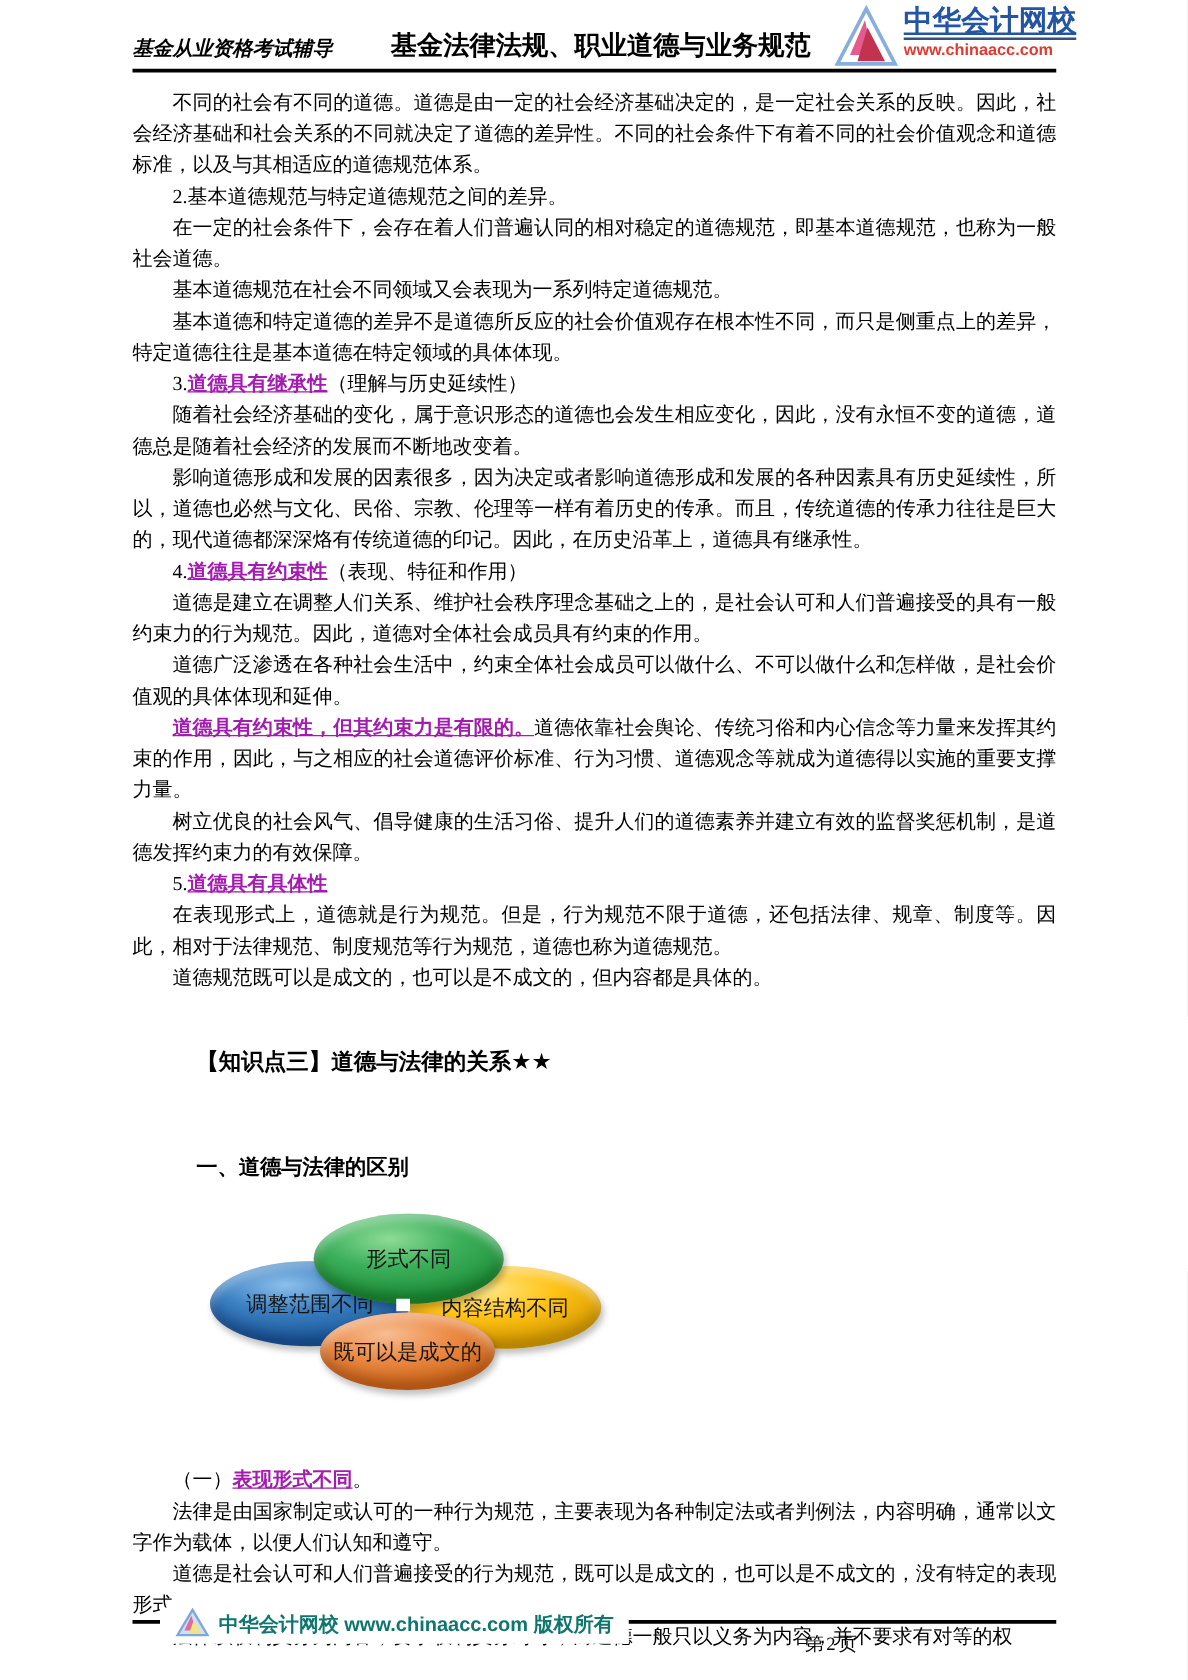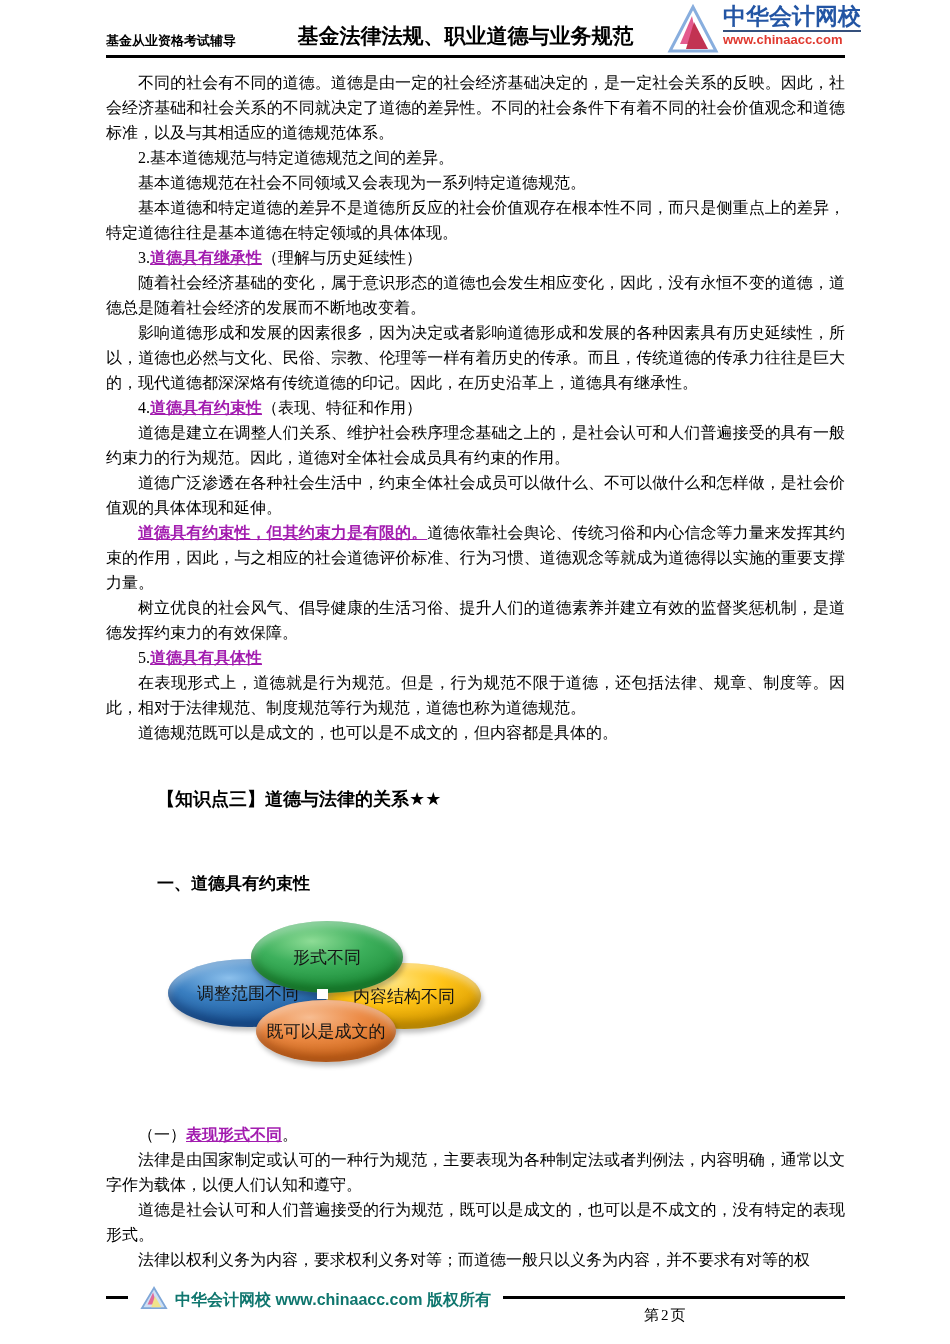--- a/index.html
+++ b/index.html
@@ -8,31 +8,31 @@
     font-family:"Liberation Serif","DejaVu Serif",serif;color:#000;overflow:hidden;
   }
   
   .header{
     position:relative;margin:0 105px 0 106px;height:58px;
     border-bottom:3px solid #000;
     display:flex;align-items:flex-end;padding-bottom:5px;box-sizing:border-box;
   }
   .header-left{
     font-family:"Liberation Sans","DejaVu Sans",sans-serif;
-    font-weight:bold;font-size:13px;white-space:nowrap;
+    font-weight:bold;font-size:16px;white-space:nowrap;font-style:italic;
   }
   .header-center{
     flex:1;text-align:center;
     font-family:"Liberation Sans","DejaVu Sans",sans-serif;
     font-weight:bold;font-size:21px;white-space:nowrap;padding-right:150px;
   }
   .header-logo{position:absolute;right:-32px;top:4px;width:210px;height:54px;}
   .logo-row{display:flex;align-items:flex-start;}
   .logo-text-col{display:flex;flex-direction:column;margin-left:4px;}
-  .logo-brand{font-family:"Liberation Sans","DejaVu Sans",sans-serif;font-weight:bold;font-size:23px;color:#2355a4;line-height:25px;white-space:nowrap;}
+  .logo-brand{font-family:"Liberation Sans","DejaVu Sans",sans-serif;font-weight:bold;font-size:23px;color:#2355a4;line-height:25px;white-space:nowrap;text-decoration:underline;}
   .logo-rule{height:2px;background:#35507c;margin:1px 0 1px 0;}
   .logo-url{font-family:"Liberation Sans","DejaVu Sans",sans-serif;font-weight:bold;font-size:13px;color:#e0392f;line-height:14px;white-space:nowrap;}
   
   .doc-body{
     margin:12px 105px 0 106px;width:739px;box-sizing:border-box;
     font-size:16px;line-height:25px;text-align:justify;
   }
   .para{margin:0;text-indent:32px;}
   .heading{
     margin:17px;text-indent:34px;font-weight:bold;font-size:17px;line-height:25px;
@@ -112,37 +112,38 @@
           <span class="logo-rule"></span>
           <span class="logo-url">www.chinaacc.com</span>
         </span>
       </div>
     </div>
   </div>
 
   <div class="doc-body" id="doc-body">
       <p class="para"><span class="run-n">不同的社会有不同的道德。道德是由一定的社会经济基础决定的，是一定社会关系的反映。因此，社会经济基础和社会关系的不同就决定了道德的差异性。不同的社会条件下有着不同的社会价值观念和道德标准，以及与其相适应的道德规范体系。</span></p>
       <p class="para"><span class="run-n">2.基本道德规范与特定道德规范之间的差异。</span></p>
+      <p class="para"><span class="run-n">在一定的社会条件下，会存在着人们普遍认同的相对稳定的道德规范，即基本道德规范，也称为一般社会道德。</span></p>
       <p class="para"><span class="run-n">基本道德规范在社会不同领域又会表现为一系列特定道德规范。</span></p>
       <p class="para"><span class="run-n">基本道德和特定道德的差异不是道德所反应的社会价值观存在根本性不同，而只是侧重点上的差异，特定道德往往是基本道德在特定领域的具体体现。</span></p>
       <p class="para"><span class="run-n">3.</span><span class="run-r">道德具有继承性</span><span class="run-n">（理解与历史延续性）</span></p>
       <p class="para"><span class="run-n">随着社会经济基础的变化，属于意识形态的道德也会发生相应变化，因此，没有永恒不变的道德，道德总是随着社会经济的发展而不断地改变着。</span></p>
       <p class="para"><span class="run-n">影响道德形成和发展的因素很多，因为决定或者影响道德形成和发展的各种因素具有历史延续性，所以，道德也必然与文化、民俗、宗教、伦理等一样有着历史的传承。而且，传统道德的传承力往往是巨大的，现代道德都深深烙有传统道德的印记。因此，在历史沿革上，道德具有继承性。</span></p>
       <p class="para"><span class="run-n">4.</span><span class="run-r">道德具有约束性</span><span class="run-n">（表现、特征和作用）</span></p>
       <p class="para"><span class="run-n">道德是建立在调整人们关系、维护社会秩序理念基础之上的，是社会认可和人们普遍接受的具有一般约束力的行为规范。因此，道德对全体社会成员具有约束的作用。</span></p>
       <p class="para"><span class="run-n">道德广泛渗透在各种社会生活中，约束全体社会成员可以做什么、不可以做什么和怎样做，是社会价值观的具体体现和延伸。</span></p>
       <p class="para"><span class="run-r">道德具有约束性，但其约束力是有限的。</span><span class="run-n">道德依靠社会舆论、传统习俗和内心信念等力量来发挥其约束的作用，因此，与之相应的社会道德评价标准、行为习惯、道德观念等就成为道德得以实施的重要支撑力量。</span></p>
       <p class="para"><span class="run-n">树立优良的社会风气、倡导健康的生活习俗、提升人们的道德素养并建立有效的监督奖惩机制，是道德发挥约束力的有效保障。</span></p>
       <p class="para"><span class="run-n">5.</span><span class="run-r">道德具有具体性</span></p>
       <p class="para"><span class="run-n">在表现形式上，道德就是行为规范。但是，行为规范不限于道德，还包括法律、规章、制度等。因此，相对于法律规范、制度规范等行为规范，道德也称为道德规范。</span></p>
       <p class="para"><span class="run-n">道德规范既可以是成文的，也可以是不成文的，但内容都是具体的。</span></p>
       <div class="gap"></div>
       <p class="heading large"><span class="run-b">【知识点三】道德与法律的关系★★</span></p>
       <div class="gap"></div>
-      <p class="heading"><span class="run-b">一、道德具有约束性</span></p>
+      <p class="heading"><span class="run-b">一、道德与法律的区别</span></p>
       <div class="diagram">
         <div class="ellipse el-blue">
           <span>调整范围不同</span>
         </div>
         <div class="ellipse el-yellow">
           <span>内容结构不同</span>
         </div>
         <div class="ellipse el-green">
           <span>形式不同</span>
         </div>

